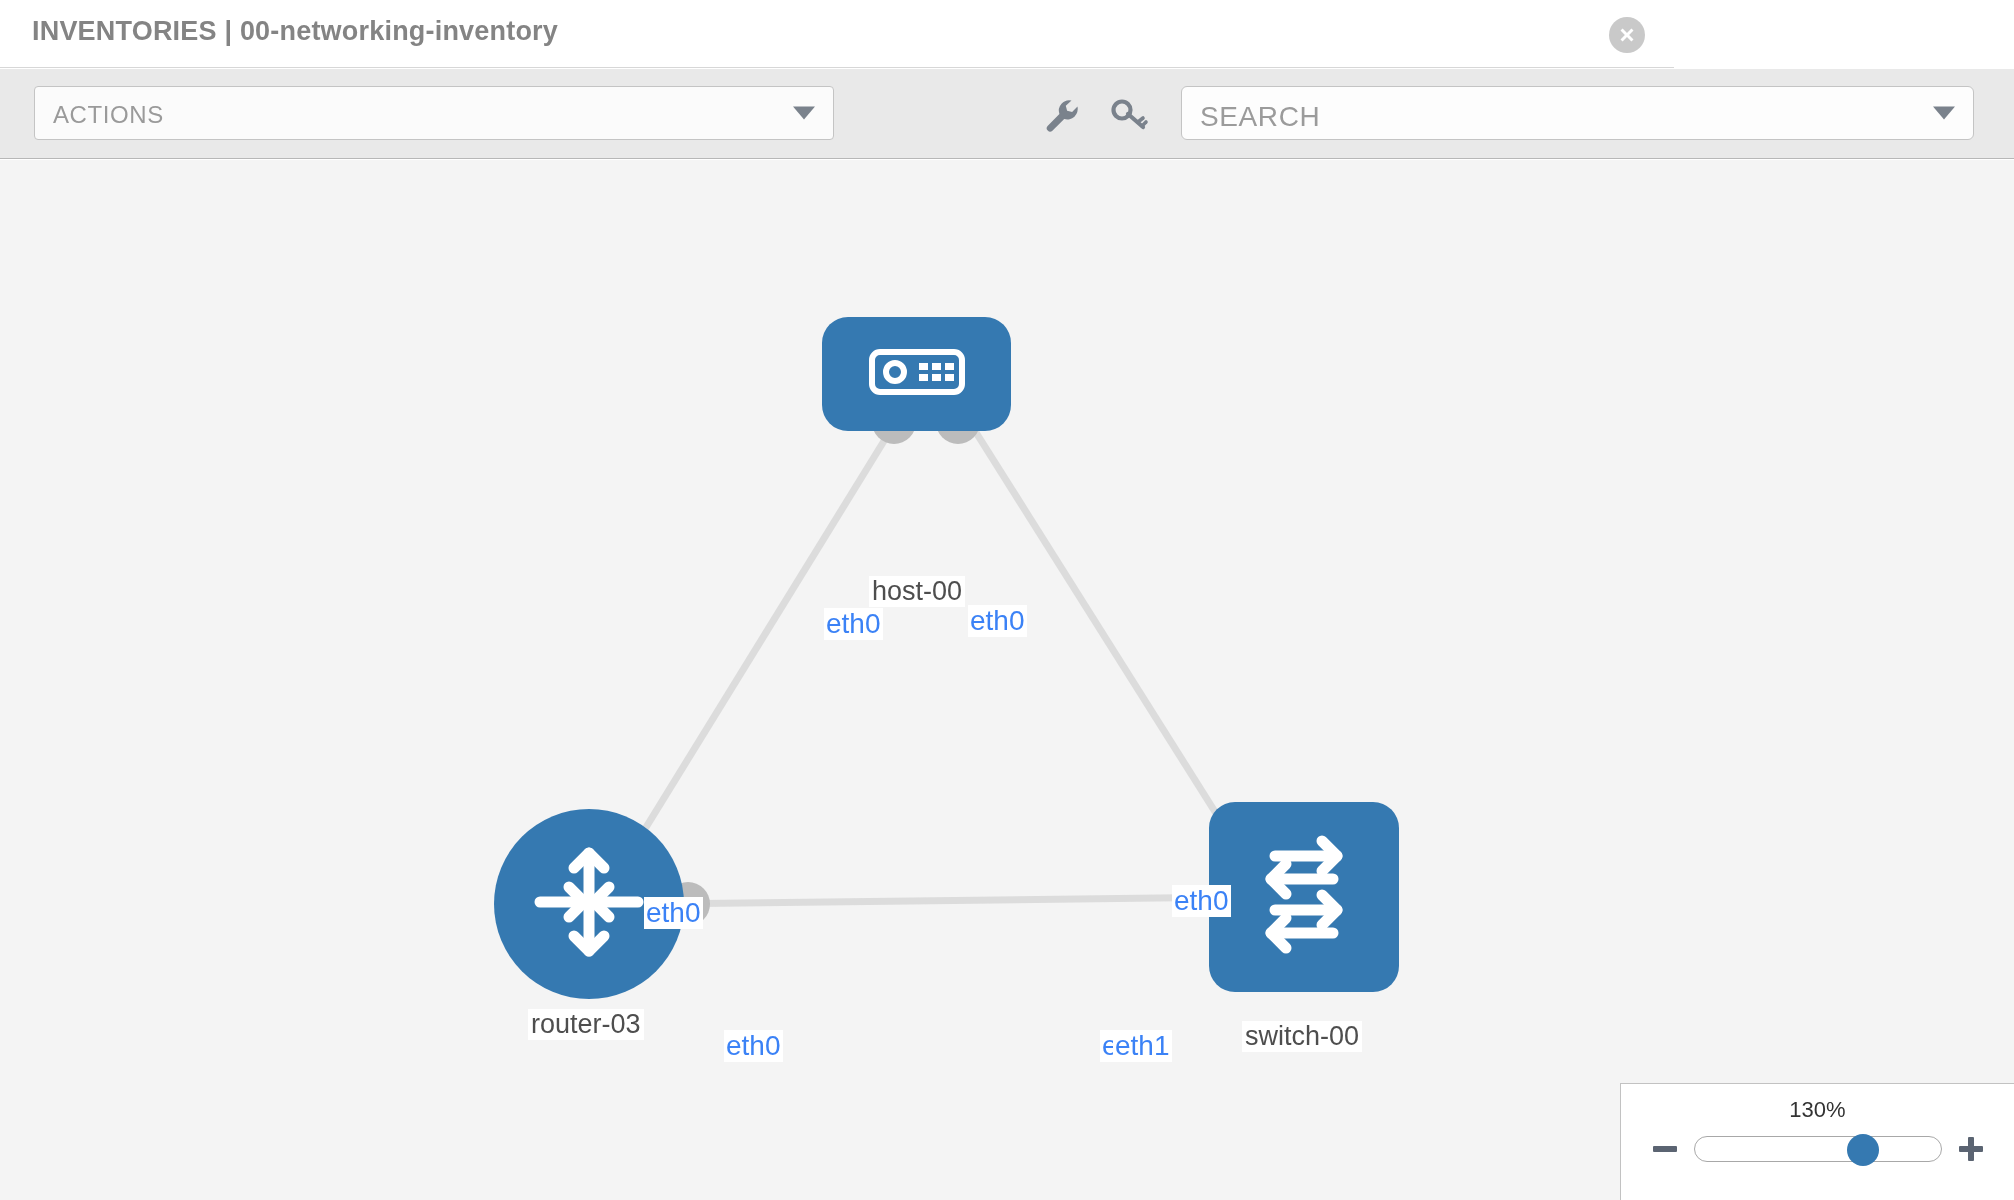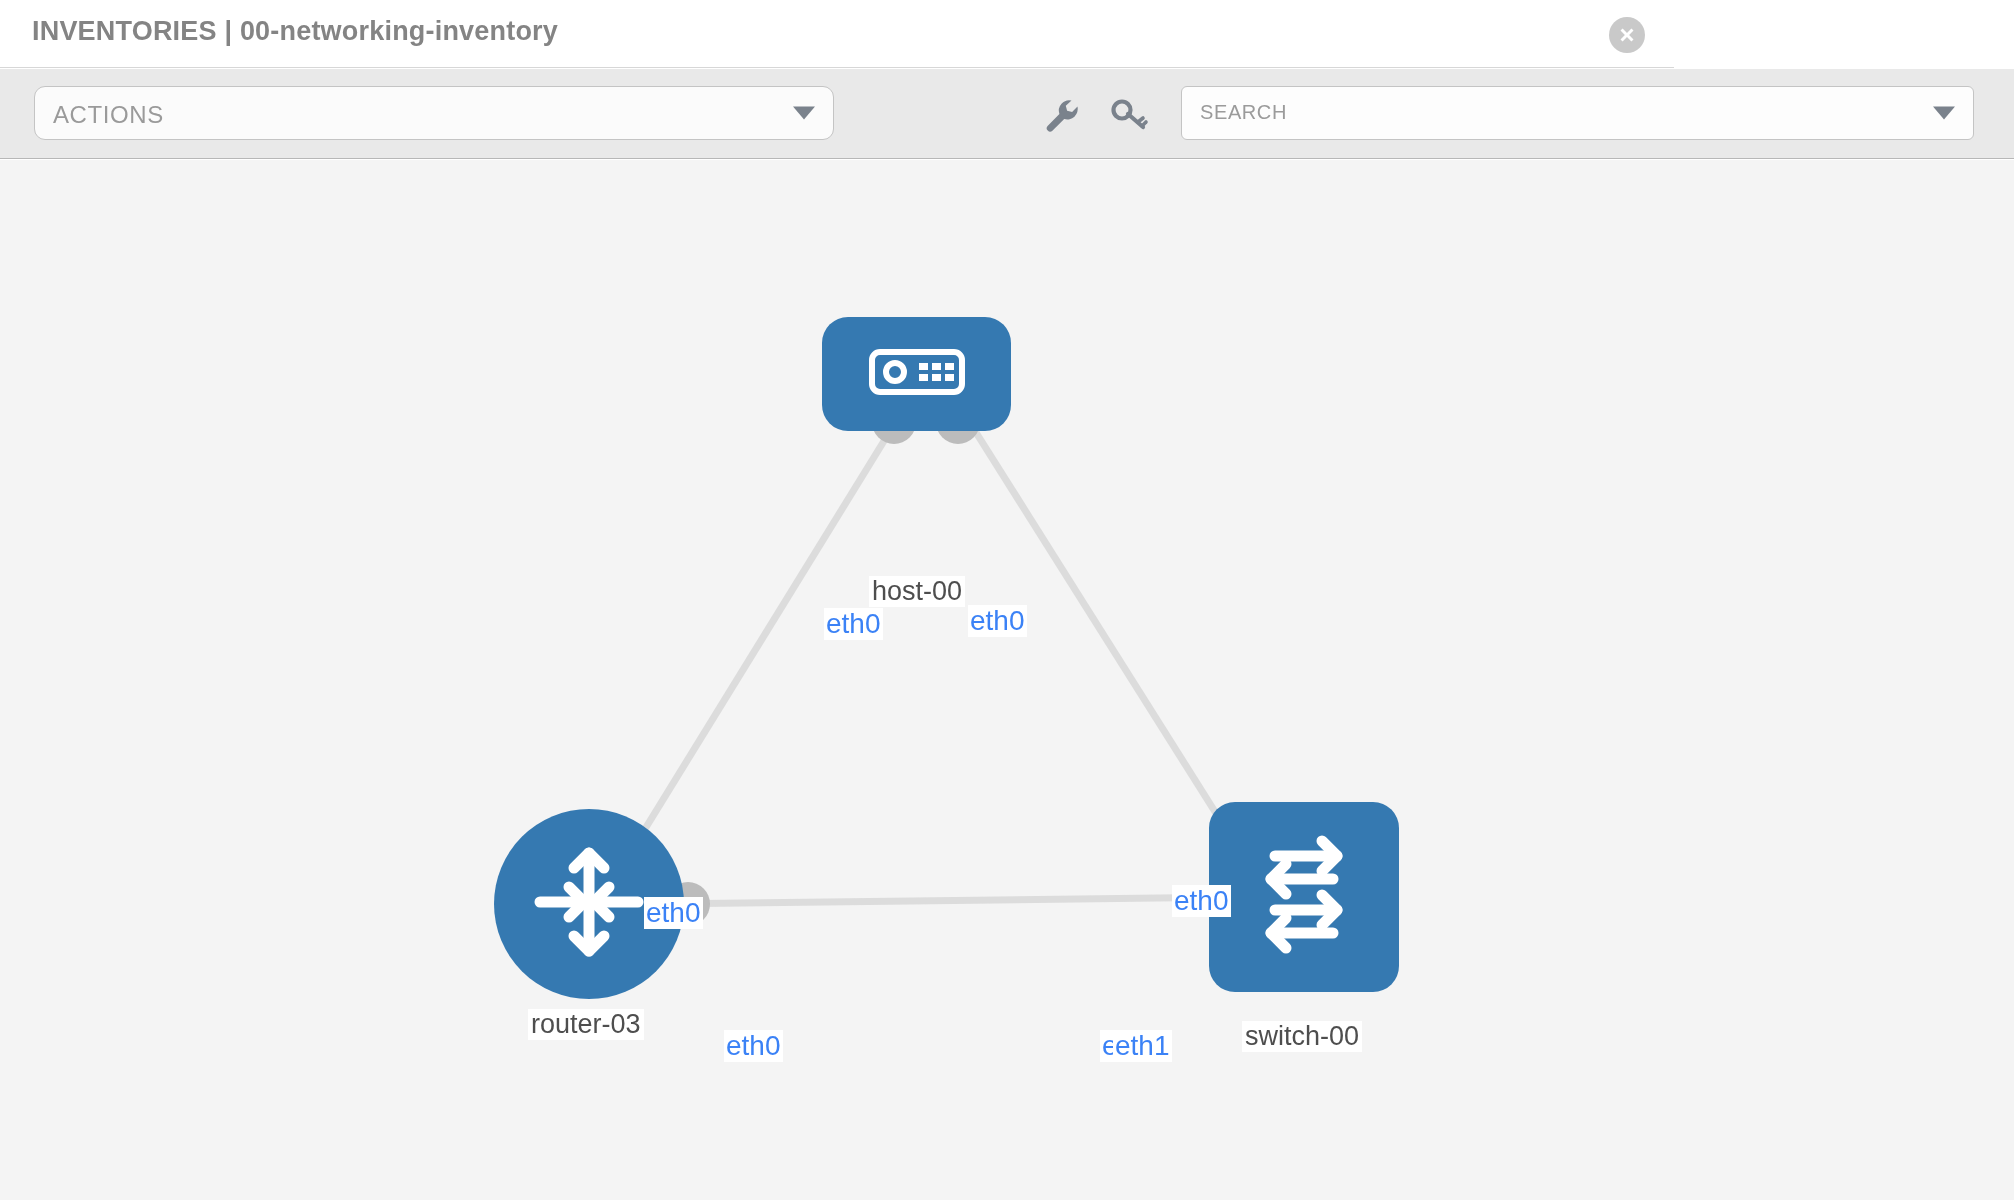--- a/index.html
+++ b/index.html
@@ -36,21 +36,21 @@
     position: absolute; left: 0; top: 69px;
     width: 2014px; height: 90px;
     background: #e9e9e9;
     border-bottom: 1px solid #b7b7b7;
   }
   .actions-select {
     position: absolute; left: 34px; top: 17px;
     width: 800px; height: 54px;
     background: #fbfbfb;
     border: 1px solid #c4c4c4;
-    border-radius: 11px;
+    border-radius: 4px;
   }
   .actions-select .lbl {
     position: absolute; left: 18px; top: 14px;
     font-size: 24px; color: #9a9a9a; letter-spacing: 0.6px;
   }
   .caret {
     position: absolute; right: 18px; top: 50%;
     transform: translateY(-50%);
     width: 0; height: 0;
     border-left: 11px solid transparent;
@@ -67,21 +67,21 @@
 
   .search-box {
     position: absolute; left: 1181px; top: 17px;
     width: 793px; height: 54px;
     background: #fdfdfd;
     border: 1px solid #c4c4c4;
     border-radius: 6px;
   }
   .search-box .lbl {
     position: absolute; left: 18px; top: 14px;
-    font-size: 20px; color: #9b9b9b; letter-spacing: 0.6px;
+    font-size: 28px; color: #9b9b9b; letter-spacing: 0.6px;
   }
 
   
   .canvas {
     position: absolute; left: 0; top: 160px;
     width: 2014px; height: 1040px;
     background: #f4f4f4;
     overflow: hidden;
   }
   .topo-svg { position: absolute; left: 0; top: 0; }
@@ -295,14 +295,24 @@
     <div class="iface-label if-host-left">eth0</div>
     <div class="iface-label if-host-right">eth0</div>
     <div class="iface-label if-router-up">eth0</div>
     <div class="iface-label if-switch-up">eth0</div>
     <div class="iface-label if-router-right">eth0</div>
     <div class="iface-label if-switch-left1">eth</div>
     <div class="iface-label if-switch-left2">eth1</div>
 
   </div>
 
+  <div class="zoom-panel">
+    <div class="zoom-value">130%</div>
+    <div class="zoom-row">
+      <div class="zoom-minus"></div>
+      <div class="zoom-track">
+        <div class="zoom-thumb"></div>
+      </div>
+      <div class="zoom-plus"></div>
+    </div>
+  </div>
 
 </div>
 
 </body></html>

